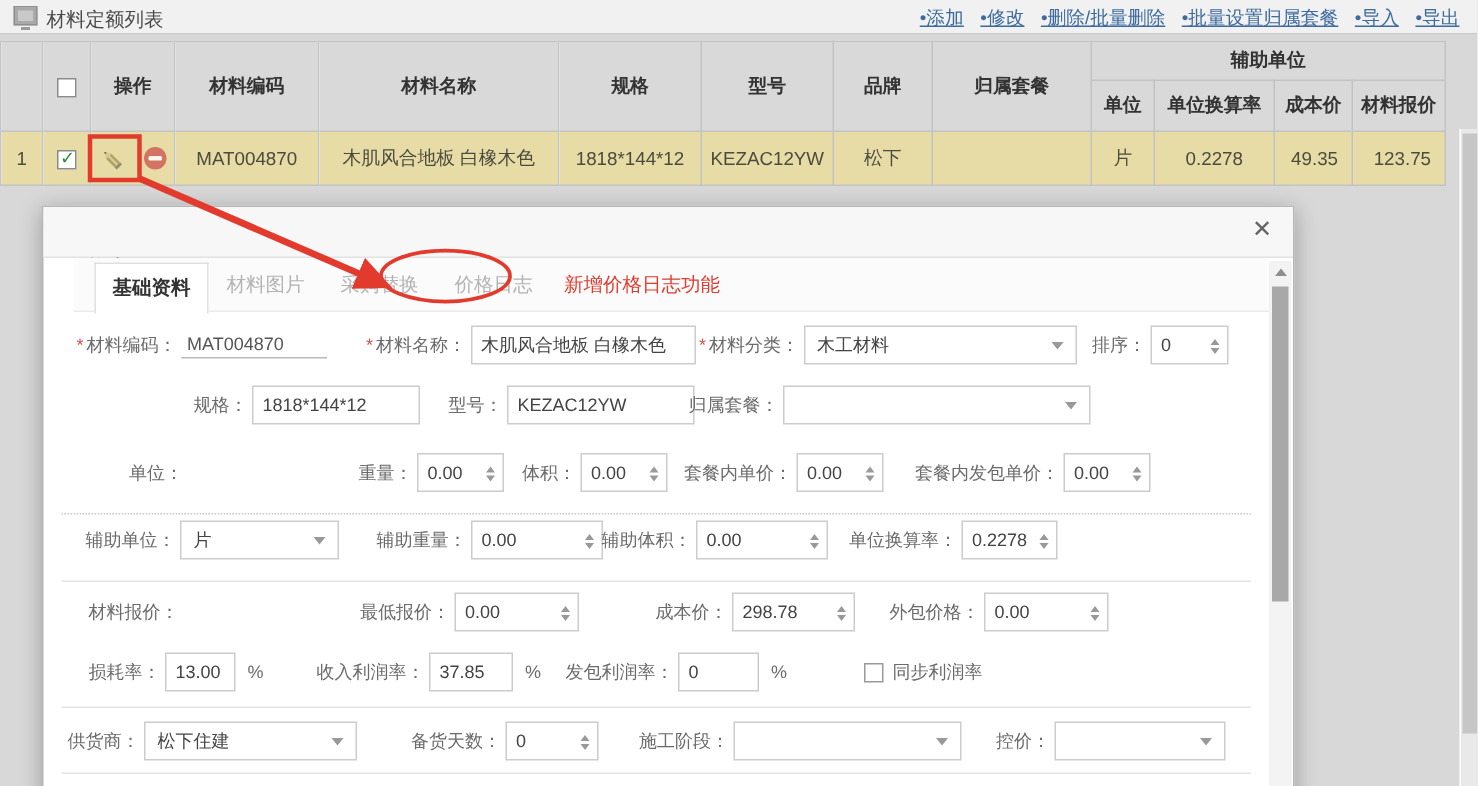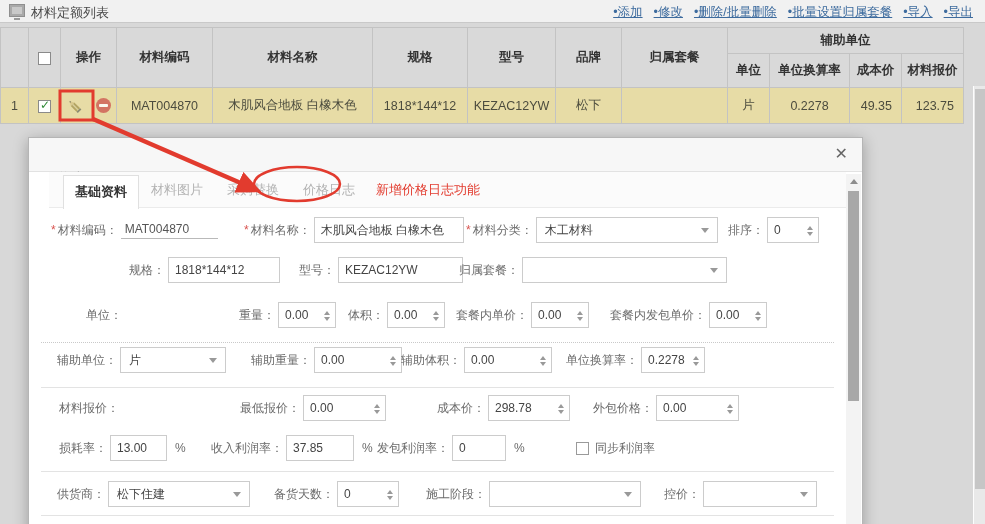--- a/index.html
+++ b/index.html
@@ -338,43 +338,43 @@
               <i class="au"></i>
               <i class="ad"></i>
             </span>
         </span>
       </div>
     </div>
 
     <div class="frow" style="top:296px">
       <div class="fg" style="left:30px">
         <span class="lbl">损耗率：</span>
-        <span class="txt" style="width:57px">13.00</span>
+        <span class="txt" style="width:47px">13.00</span>
         <span class="pct">%</span>
       </div>
       <div class="fg" style="left:182px">
         <span class="lbl">收入利润率：</span>
-        <span class="txt" style="width:68px">37.85</span>
+        <span class="txt" style="width:56px">37.85</span>
         <span class="pct">%</span>
       </div>
       <div class="fg" style="left:348px">
         <span class="lbl">发包利润率：</span>
         <span class="txt" style="width:54px">0</span>
         <span class="pct">%</span>
       </div>
       <div class="fg" style="left:547px">
         <span class="mcb"></span>
         <span class="lbl2">同步利润率</span>
       </div>
     </div>
 
     <div class="sep" style="top:333px"></div>
 
     <div class="frow" style="top:342px">
-      <div class="fg" style="left:28px">
+      <div class="fg" style="left:16px">
         <span class="lbl">供货商：</span>
         <span class="sel" style="width:142px">
           <span>松下住建</span>
             <i class="car"></i>
         </span>
       </div>
       <div class="fg" style="left:245px">
         <span class="lbl">备货天数：</span>
         <span class="spin" style="width:62px">
           <span>0</span>

